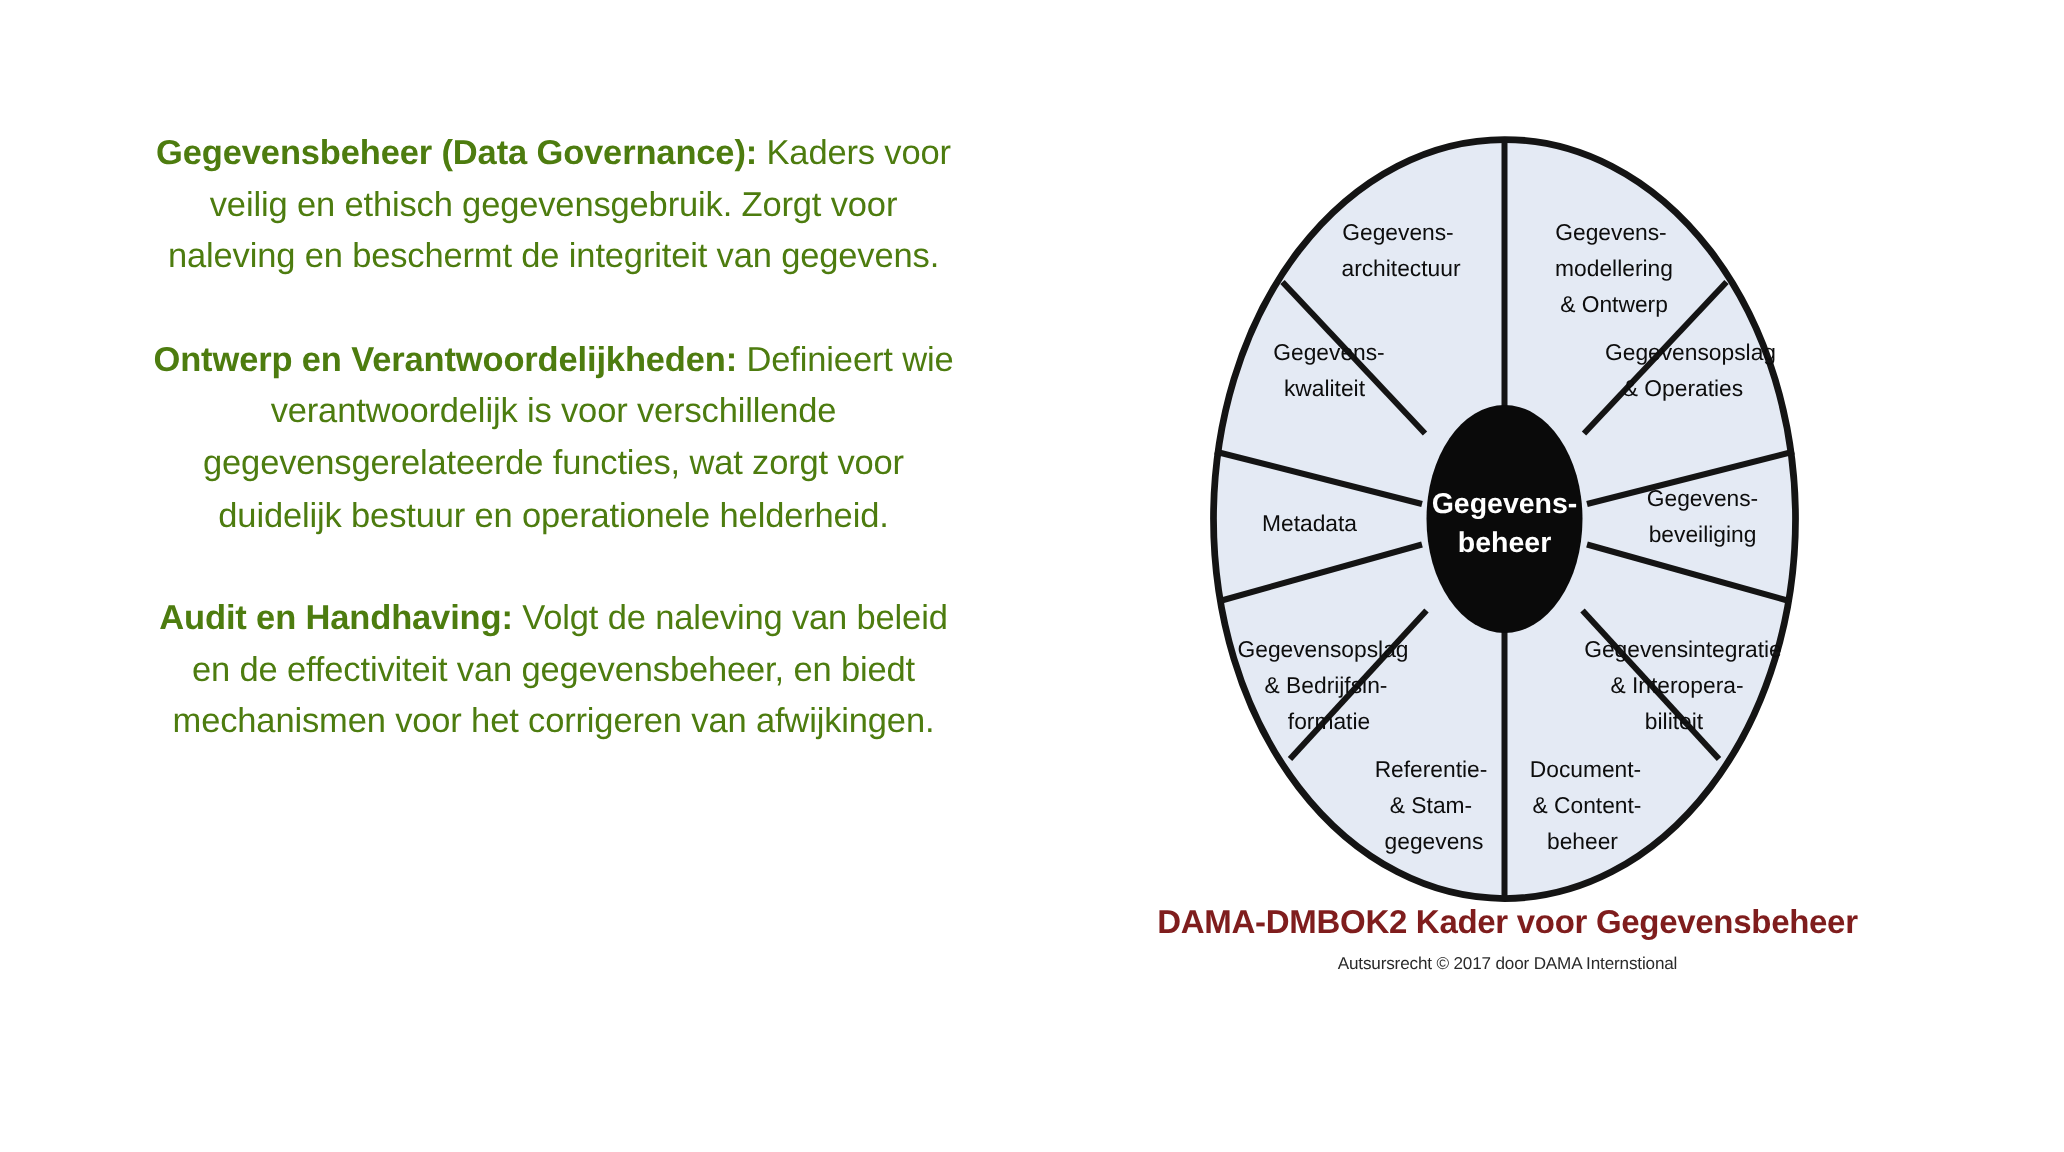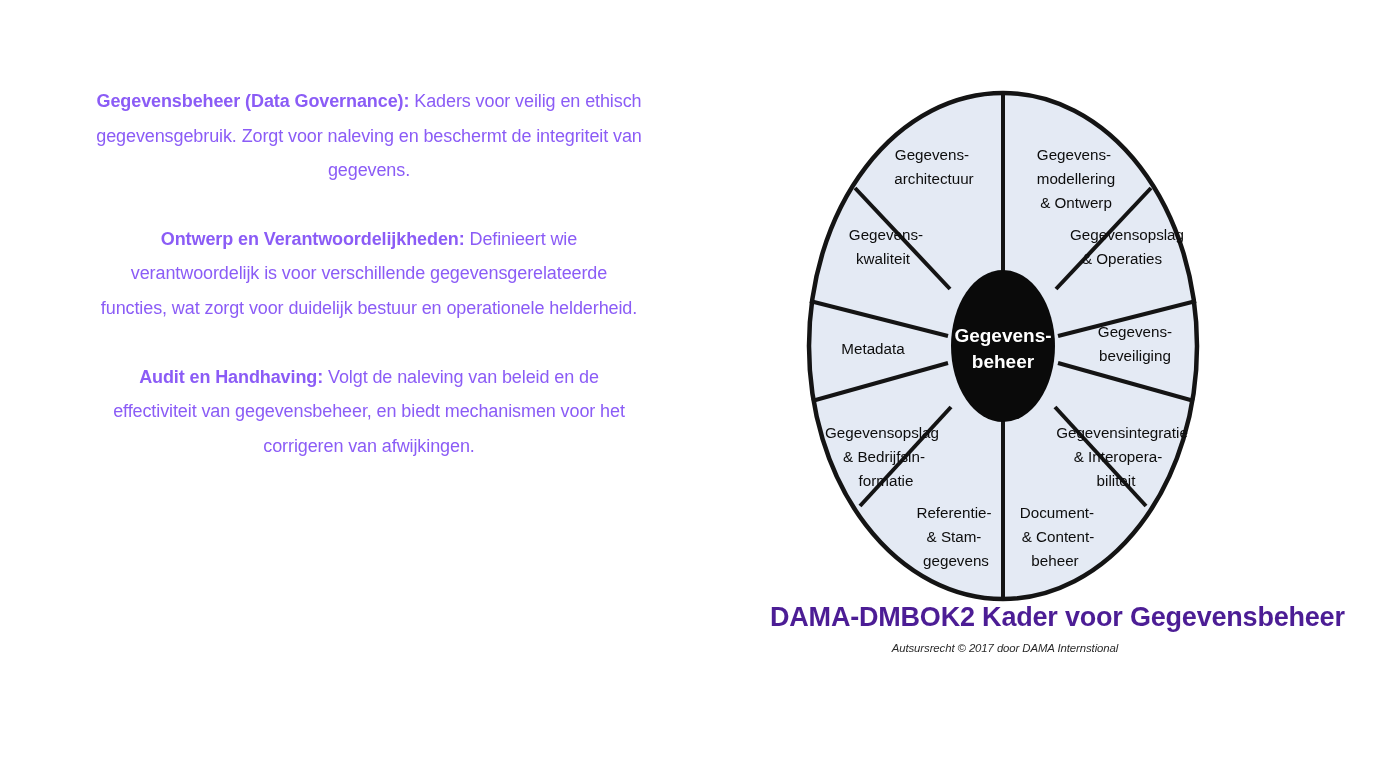--- a/index.html
+++ b/index.html
@@ -18,23 +18,23 @@
 
   
   #text-column {
     position: absolute;
     left: 96px;
     top: 84px;
     width: 546px;
     text-align: center;
   }
   .para {
-    font-size: 18px;
+    font-size: 23px;
     line-height: 34.6px;
-    color: #8b5cf6;
+    color: #4d7c0f;
     margin: 0 0 34px 0;
     letter-spacing: -0.1px;
   }
   .para:last-child { margin-bottom: 4px; }
   .para .lead {
     font-weight: bold;
   }
 
   
   #diagram {
@@ -61,32 +61,31 @@
     fill: #ffffff;
   }
   #caption {
     position: absolute;
     left: 0;
     top: 528px;
     width: 470px;
     text-align: center;
   }
   #caption-title {
-    font-size: 27px;
+    font-size: 22px;
     font-weight: bold;
-    color: #4c1d95;
+    color: #7f1d1d;
     letter-spacing: -0.2px;
     white-space: nowrap;
   }
   #caption-copyright {
     margin-top: 9px;
     font-size: 11.4px;
     color: #2a2a2a;
     letter-spacing: -0.1px;
-    font-style: italic;
   }
 </style>
 </head>
 <body>
 
 <div id="text-column">
 
   <p class="para">
     <span class="lead">Gegevensbeheer (Data Governance):</span><span> Kaders voor veilig en ethisch gegevensgebruik. Zorgt voor naleving en beschermt de integriteit van gegevens.</span>
   </p>

